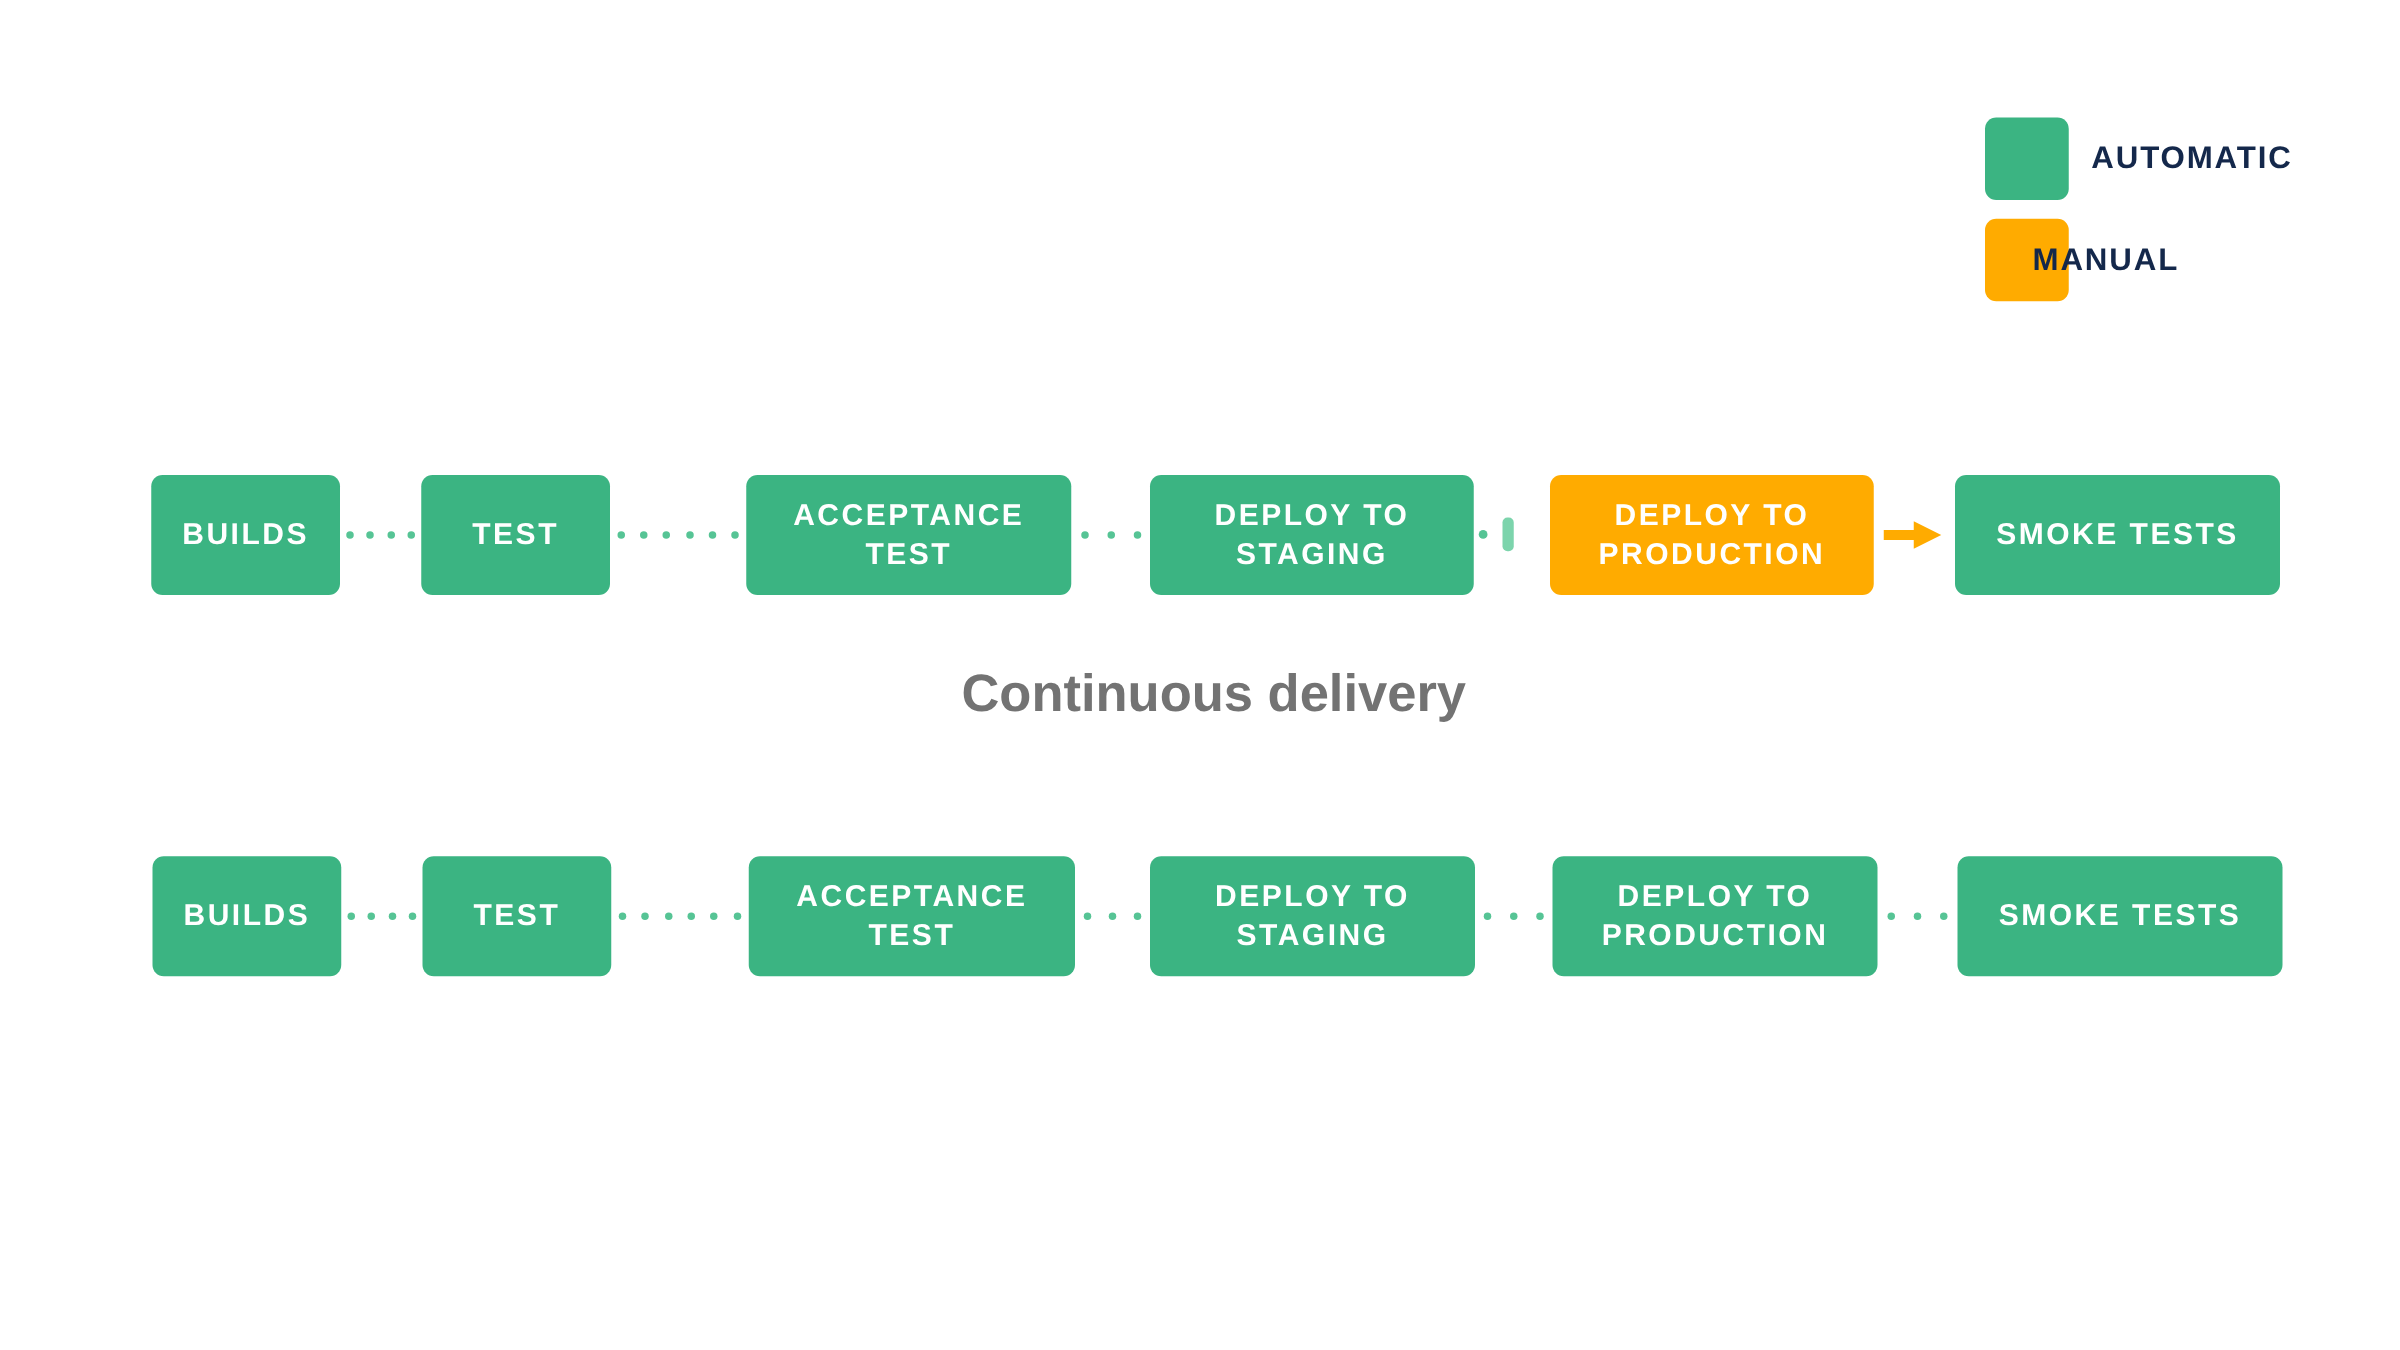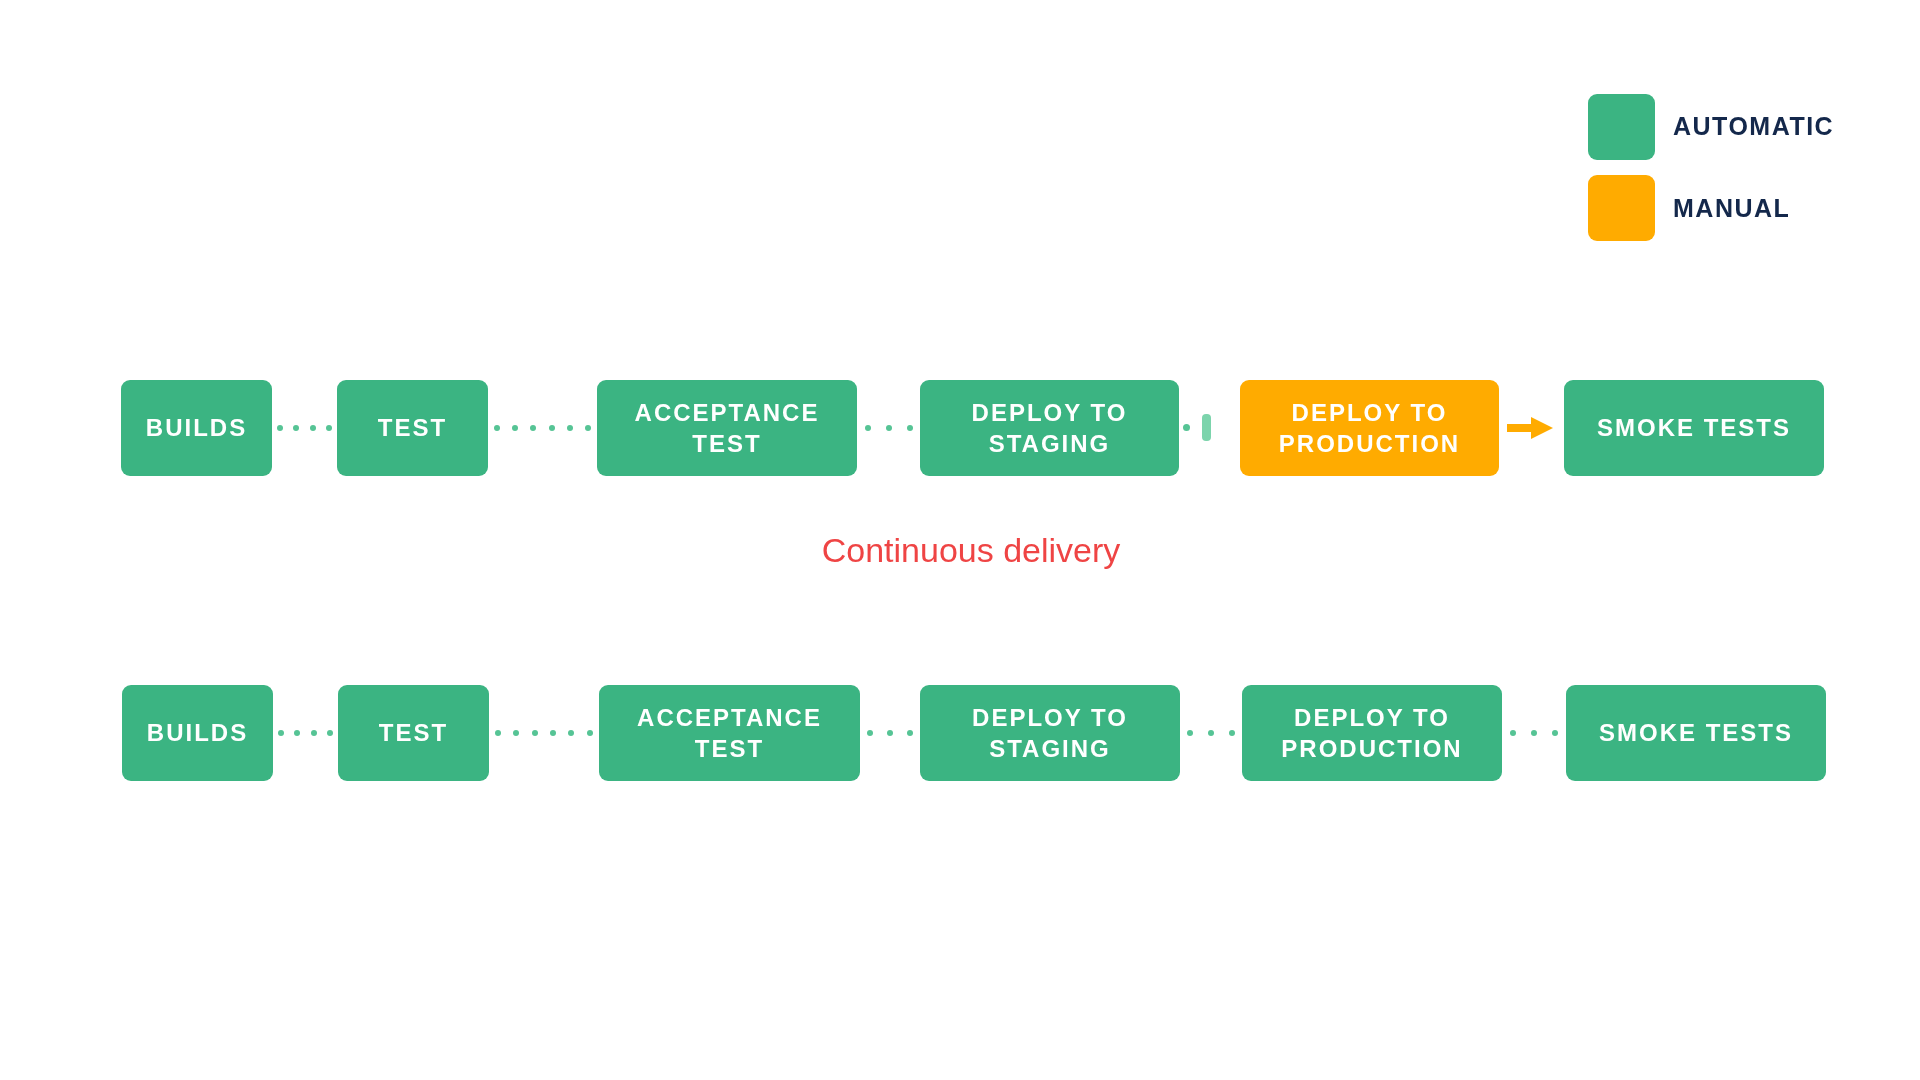--- a/index.html
+++ b/index.html
@@ -24,40 +24,40 @@
   .gate-dot { position:absolute; width:7px; height:7px; border-radius:50%; background:#56c495; }
   .gate-bar { position:absolute; width:9px; height:27px; border-radius:4px; background:#7cd4ac; }
 
   
   .arrow-shaft { position:absolute; background:#ffab00; }
   .arrow-head  { position:absolute; width:0; height:0;
                  border-top:11px solid transparent; border-bottom:11px solid transparent;
                  border-left:22px solid #ffab00; }
 
   
-  .row-title { position:absolute; transform:translateX(-50%); color:#ef4444;
-               font-size:34px; font-weight:normal; white-space:nowrap; }
+  .row-title { position:absolute; transform:translateX(-50%); color:#737373;
+               font-size:42px; font-weight:bold; white-space:nowrap; }
 
   
   .legend-swatch { position:absolute; width:67px; height:66px; border-radius:9px; }
   .legend-swatch.automatic { background:#3bb482; }
   .legend-swatch.manual    { background:#ffab00; }
   .legend-label { position:absolute; color:#14284b; font-size:25px; font-weight:bold;
                   letter-spacing:1.5px; white-space:nowrap; }
 </style>
 </head>
 <body>
 
 <div class="diagram">
 
   <div class="legend-swatch automatic" style="left:1588px; top:94px;"></div>
   <div class="legend-label" style="left:1673px; top:112px;">AUTOMATIC</div>
 
   <div class="legend-swatch manual" style="left:1588px; top:175px;"></div>
-  <div class="legend-label" style="left:1673px; top:194px;">MANUAL</div>
+  <div class="legend-label" style="left:1626px; top:194px;">MANUAL</div>
 
   <div class="box automatic" style="left:121px; top:380px; width:151px;">BUILDS</div>
 
   <div class="connector" style="left:272px; top:424px; width:65px;">
     <span class="dot"></span>
       <span class="dot"></span>
       <span class="dot"></span>
       <span class="dot"></span>
   </div>
 

